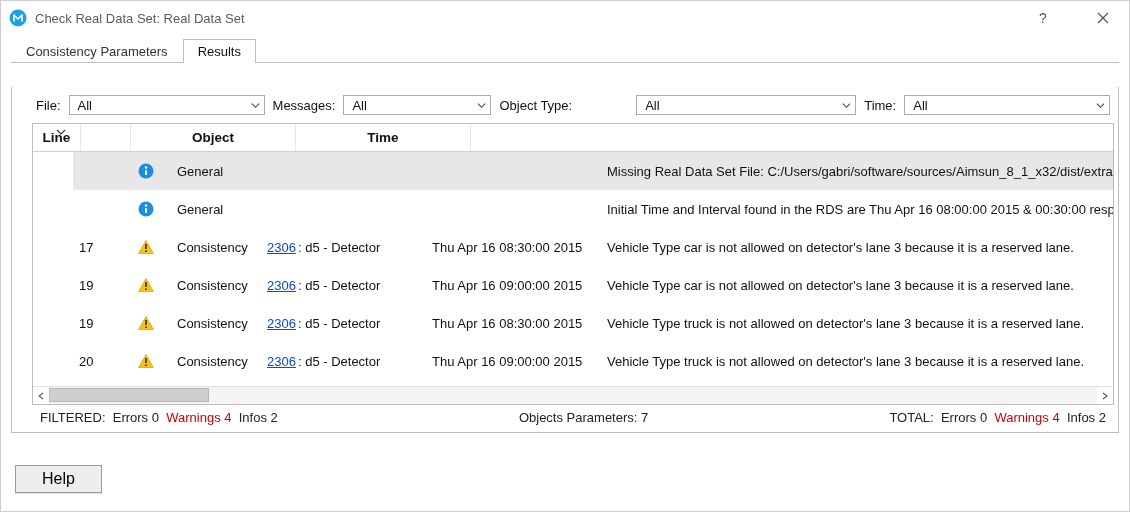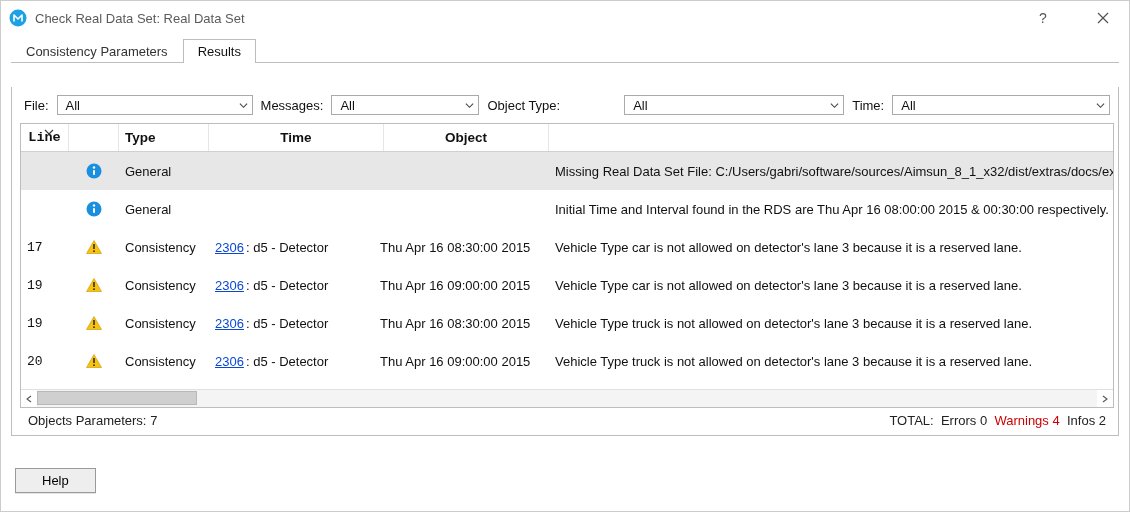--- a/index.html
+++ b/index.html
@@ -17,62 +17,62 @@
 
     .content-outer { margin: 0 10px 10px 10px; flex: 1; display: flex; flex-direction: column; gap: 24px; }
 
     .tabs { display: flex; align-items: flex-end; position: relative; height: 28px; }
     .tabs-border { position: absolute; left: 0; right: 0; bottom: 0; height: 1px; background: #bdbdbd; }
     .tab { padding: 4px 14px; border: 1px solid transparent; border-bottom: none; font-size: 13px; position: relative; cursor: default; }
     .tab.inactive { color: #333; }
     .tab.active { border-color: #bdbdbd; background: #fff; z-index: 2; }
     .tab.active::after { content: ""; position: absolute; left: 0; right: 0; bottom: -1px; height: 2px; background: #fff; }
 
-    .tab-panel { border: 1px solid #bdbdbd; border-top: none; flex: 1; display: flex; flex-direction: column; padding: 8px 4px 4px 8px; }
+    .tab-panel { border: 1px solid #bdbdbd; border-top: none; flex: 1; display: flex; flex-direction: column; padding: 8px 4px 4px 20px; }
 
     .filter-row { display: flex; align-items: center; gap: 8px; padding: 0 4px 8px 4px; }
     .filter-label { font-size: 13px; }
     .combo { border: 1px solid #aaa; height: 20px; display: flex; align-items: center; justify-content: space-between; padding: 0 4px 0 8px; background: #fff; font-size: 13px; }
     .chev { width: 9px; height: 9px; }
 
     .table-wrap { flex: 1; border: 1px solid #bdbdbd; display: flex; flex-direction: column; position: relative; overflow: hidden; }
     .table-header { display: flex; border-bottom: 1px solid #d0d0d0; background: #fff; }
     .th { padding: 6px 6px; font-weight: 600; font-size: 13.5px; display: flex; align-items: center; justify-content: center; border-right: 1px solid #e6e6e6; }
     .th:last-child { border-right: none; flex: 1; justify-content: flex-start; }
-    .c-line { width: 48px; font-family: Liberation Mono, monospace; }
+    .c-line { width: 48px; }
     .c-icon { width: 50px; }
     .c-type { width: 90px; justify-content: flex-start; }
     .c-obj { width: 165px; }
     .c-time { width: 175px; }
     .c-msg { flex: 1; }
     .th.c-line svg { width: 10px; height: 10px; position: absolute; top: 3px; left: 23px; }
     .th.c-line { position: relative; }
 
     .rows { flex: 1; overflow: hidden; }
-    .row { display: flex; align-items: center; height: 38px; }
+    .row { display: flex; align-items: center; height: 38px; margin-left: 40px; }
     .row.highlight { background: #e7e7e7; }
     .td { padding: 0 6px; font-size: 13px; display: flex; align-items: center; }
     .td.c-line { justify-content: flex-start; }
     .td.c-icon { justify-content: center; }
     .td.c-type { justify-content: flex-start; }
     .td.c-obj { justify-content: flex-start; gap: 2px; white-space: nowrap; }
     .td.c-time { justify-content: flex-start; white-space: nowrap; }
     .td.c-msg { flex: 1; white-space: nowrap; overflow: hidden; }
     .link { color: #0b48d3; text-decoration: underline; cursor: pointer; }
 
     .hscroll { height: 18px; border-top: 1px solid #e0e0e0; position: relative; display: flex; align-items: center; }
     .hscroll-arrow { width: 16px; height: 18px; display: flex; align-items: center; justify-content: center; color: #555; }
     .hscroll-track { flex: 1; height: 18px; background: #f4f4f4; position: relative; }
     .hscroll-thumb { position: absolute; left: 0; top: 1px; height: 14px; width: 160px; background: #cfcfcf; border: 1px solid #b8b8b8; }
 
     .statusbar { display: flex; justify-content: space-between; padding: 5px 8px 3px 8px; font-size: 13px; color: #222; }
     .warn-red { color: #cc0000; }
 
     .button-row { padding: 8px 4px; }
-    .btn { border: 1px solid #9a9a9a; background: #eee; padding: 4px 26px; font-size: 13px; box-shadow: 0 1px 0 rgba(0,0,0,0.1); }
+    .btn { border: 1px solid #9a9a9a; background: #eee; padding: 4px 26px; font-size: 16px; box-shadow: 0 1px 0 rgba(0,0,0,0.1); }
 
     .icon-info { width: 16px; height: 16px; }
     .icon-warn { width: 16px; height: 14px; }
   </style>
 </head>
 <body>
 
 <div class="window">
   <div class="titlebar">
     <div class="titlebar-left">
@@ -141,28 +141,25 @@
 
       <div class="table-wrap">
         <div class="table-header">
           <div class="th c-line">
             <svg viewBox="0 0 10 10">
                 <polyline points="1,3 5,7 9,3" fill="none" stroke="#333" stroke-width="1.1"></polyline>
               </svg>
             <span>Line</span>
           </div>
           <div class="th c-icon"></div>
-          <div class="th c-type">
-              <span>Type</span>
+          <div class="th c-obj">
+              <span>Object</span>
             </div>
           <div class="th c-time">
               <span>Time</span>
-            </div>
-          <div class="th c-obj">
-              <span>Object</span>
             </div>
           <div class="th c-msg"></div>
         </div>
         <div class="rows" id="rows">
             <div class="row highlight">
               <div class="td c-line"></div>
               <div class="td c-icon">
                 <svg class="icon-info" viewBox="0 0 16 16">
                   <circle cx="8" cy="8" r="7.5" fill="#1a8fe0"></circle>
                   <rect x="7" y="7" width="2" height="5" rx="1" fill="#fff"></rect>
@@ -269,20 +266,26 @@
           <div class="hscroll-arrow">
               <svg width="8" height="8" viewBox="0 0 8 8">
                 <polyline points="2,1 6,4 2,7" fill="none" stroke="#555" stroke-width="1.1"></polyline>
               </svg>
             </div>
         </div>
       </div>
 
       <div class="statusbar">
         <div>
+          <span>FILTERED:</span>&nbsp;
+          <span>Errors</span>&nbsp;<span>0</span>&nbsp;
+          <span class="warn-red"><span>Warnings</span>&nbsp;<span>4</span></span>&nbsp;
+          <span>Infos</span>&nbsp;<span>2</span>
+        </div>
+        <div>
           <span>Objects Parameters:</span>&nbsp;<span>7</span>
         </div>
         <div>
           <span>TOTAL:</span>&nbsp;
           <span>Errors</span>&nbsp;<span>0</span>&nbsp;
           <span class="warn-red"><span>Warnings</span>&nbsp;<span>4</span></span>&nbsp;
           <span>Infos</span>&nbsp;<span>2</span>
         </div>
       </div>
     </div>

